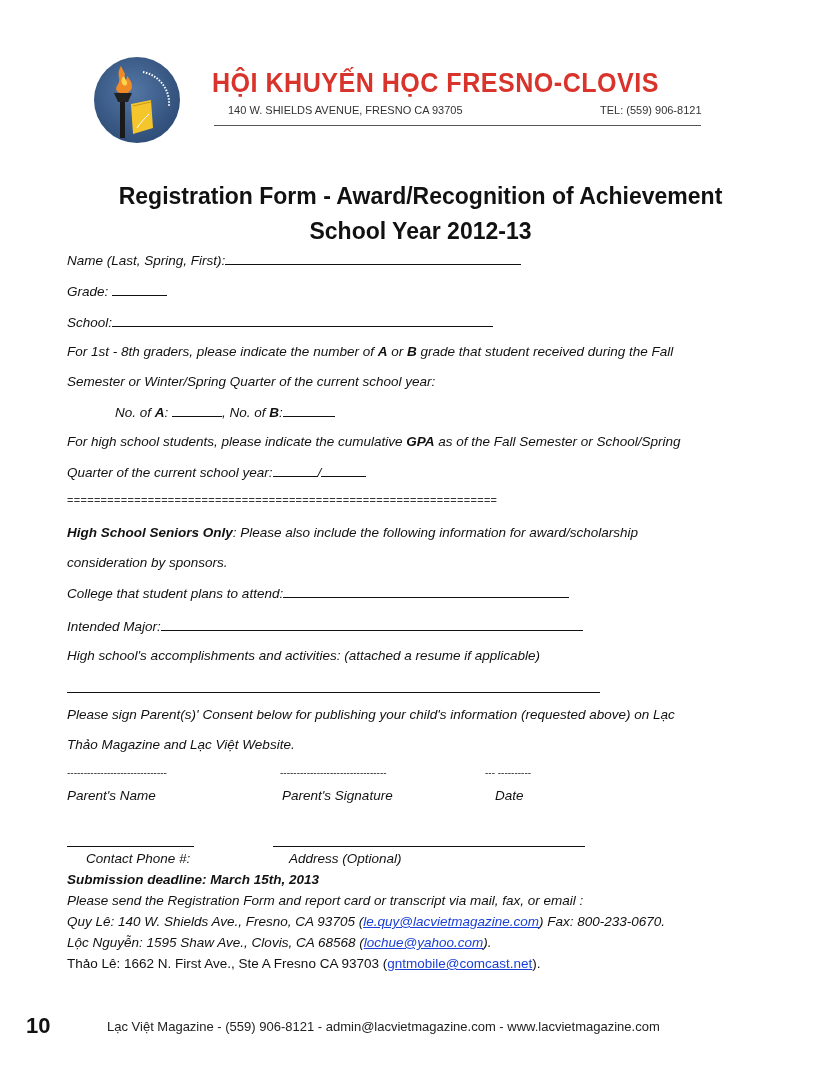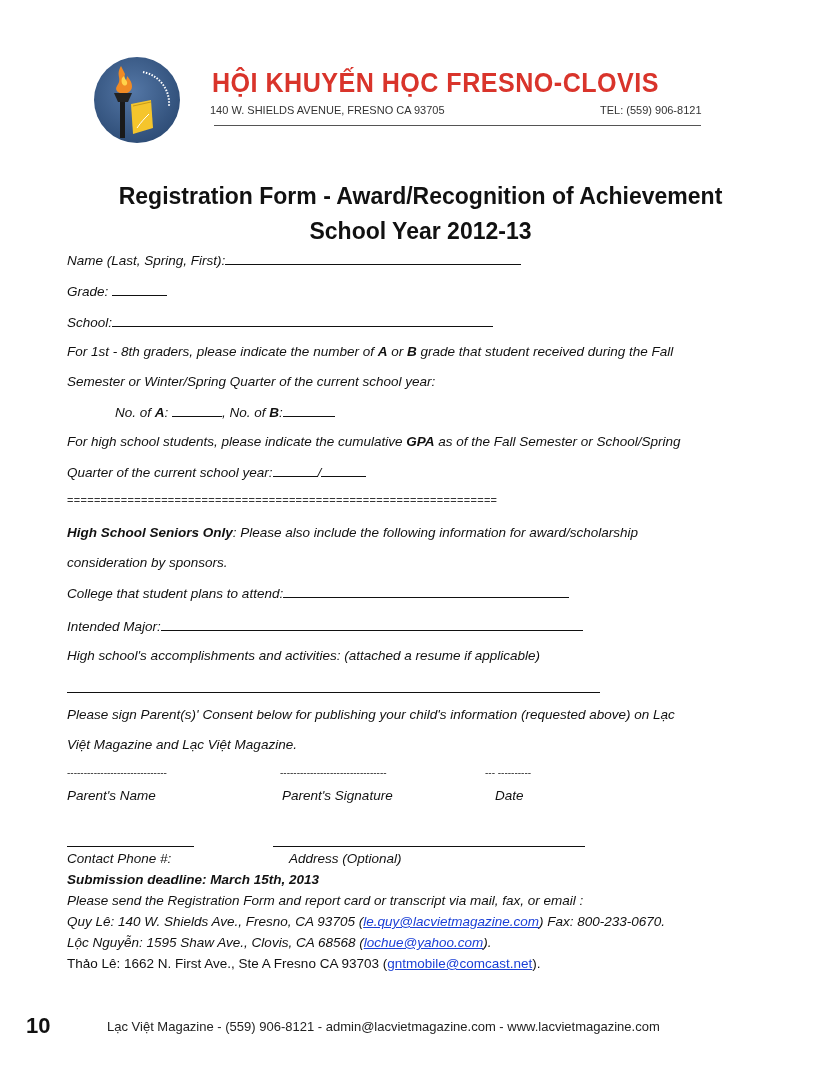--- a/index.html
+++ b/index.html
@@ -1,20 +1,20 @@
 <!DOCTYPE html>
 <html><head>
 <meta charset="utf-8">
 <style>
   html, body { margin: 0; padding: 0; background: #ffffff; }
   body { width: 825px; height: 1075px; position: relative; overflow: hidden; font-family: "DejaVu Sans", sans-serif; color: #111; }
 
   .logo { position: absolute; left: 93px; top: 56px; width: 88px; height: 88px; }
   .org-name { position: absolute; left: 212px; top: 68px; font-family: "Liberation Sans", sans-serif; font-weight: bold; font-size: 27px; color: #d9342b; letter-spacing: 0.5px; white-space: nowrap; transform: scaleX(0.93); transform-origin: left top; }
-  .org-addr { position: absolute; left: 210px; top: 104px; font-family: "Liberation Sans", sans-serif; font-size: 11px; color: #333; white-space: nowrap; }
+  .org-addr { position: absolute; left: 228px; top: 104px; font-family: "Liberation Sans", sans-serif; font-size: 11px; color: #333; white-space: nowrap; }
   .org-tel { position: absolute; left: 600px; top: 104px; font-family: "Liberation Sans", sans-serif; font-size: 11px; color: #333; white-space: nowrap; }
   .org-rule { position: absolute; left: 214px; top: 125px; width: 487px; height: 1px; background: #555; }
 
   .title { position: absolute; left: 0; width: 825px; text-align: center; font-family: "Liberation Sans", sans-serif; font-weight: bold; font-size: 23px; color: #111; white-space: nowrap; }
   .title1 { top: 183px; left: 8px; }
   .title2 { top: 218px; left: 8px; }
 
   .line { position: absolute; left: 67px; font-family: "Liberation Sans", sans-serif; font-style: italic; font-size: 13.5px; color: #111; white-space: nowrap; }
   .line b { font-weight: bold; }
   .blank { display: inline-block; border-bottom: 1px solid #111; height: 12px; vertical-align: baseline; }
@@ -87,33 +87,33 @@
 <div class="line" style="top:585px;">
   <span>College that student plans to attend:</span><span class="blank" style="width:286px;"></span>
 </div>
 <div class="line" style="top:618px;">
   <span>Intended Major:</span><span class="blank" style="width:422px;"></span>
 </div>
 <div class="line" style="top:648px;">High school's accomplishments and activities: (attached a resume if applicable)</div>
 <div class="rule" style="left:67px; top:692px; width:533px;"></div>
 
 <div class="line" style="top:707px;">Please sign Parent(s)' Consent below for publishing your child's information (requested above) on Lạc</div>
-<div class="line" style="top:737px;">Việt Magazine and Lạc Việt Magazine.</div>
+<div class="line" style="top:737px;">Thảo Magazine and Lạc Việt Website.</div>
 
 <div class="dash" style="left:67px; top:767px;">------------------------------</div>
 <div class="dash" style="left:280px; top:767px;">--------------------------------</div>
 <div class="dash" style="left:485px; top:767px;">--- ----------</div>
 
 <div class="line" style="top:788px;">Parent's Name</div>
 <div class="line" style="top:788px; left:282px;">Parent's Signature</div>
 <div class="line" style="top:788px; left:495px;">Date</div>
 
 <div class="rule" style="left:67px; top:846px; width:127px;"></div>
 <div class="rule" style="left:273px; top:846px; width:312px;"></div>
-<div class="line" style="top:851px;">Contact Phone #:</div>
+<div class="line" style="top:851px;margin-left:19px;">Contact Phone #:</div>
 <div class="line" style="top:851px; left:289px;">Address (Optional)</div>
 
 <div class="line" style="top:872px; font-weight:bold;">Submission deadline: March 15th, 2013</div>
 <div class="line" style="top:893px;text-align:center;">Please send the Registration Form and report card or transcript via mail, fax, or email :</div>
 <div class="line" style="top:914px;">
   <span>Quy Lê: 140 W. Shields Ave., Fresno, CA 93705 (</span><a class="email">le.quy@lacvietmagazine.com</a><span>) Fax: 800-233-0670.</span>
 </div>
 <div class="line" style="top:935px;">
   <span>Lộc Nguyễn: 1595 Shaw Ave., Clovis, CA 68568 (</span><a class="email">lochue@yahoo.com</a><span>).</span>
 </div>

